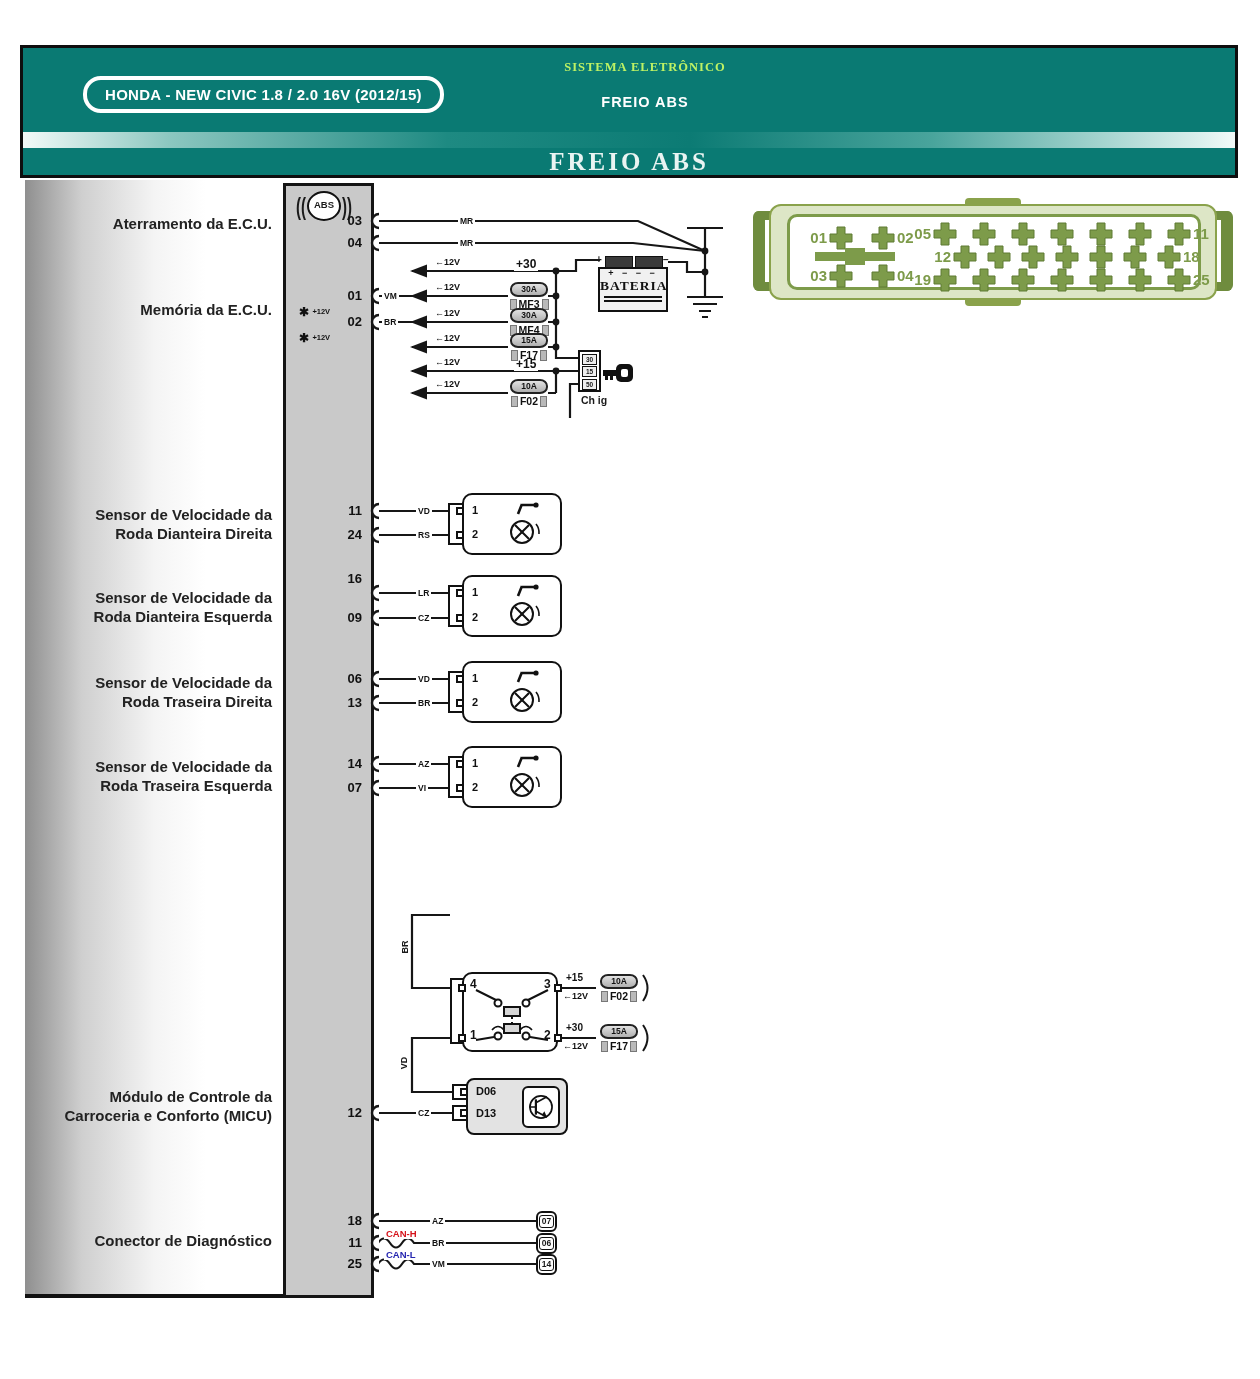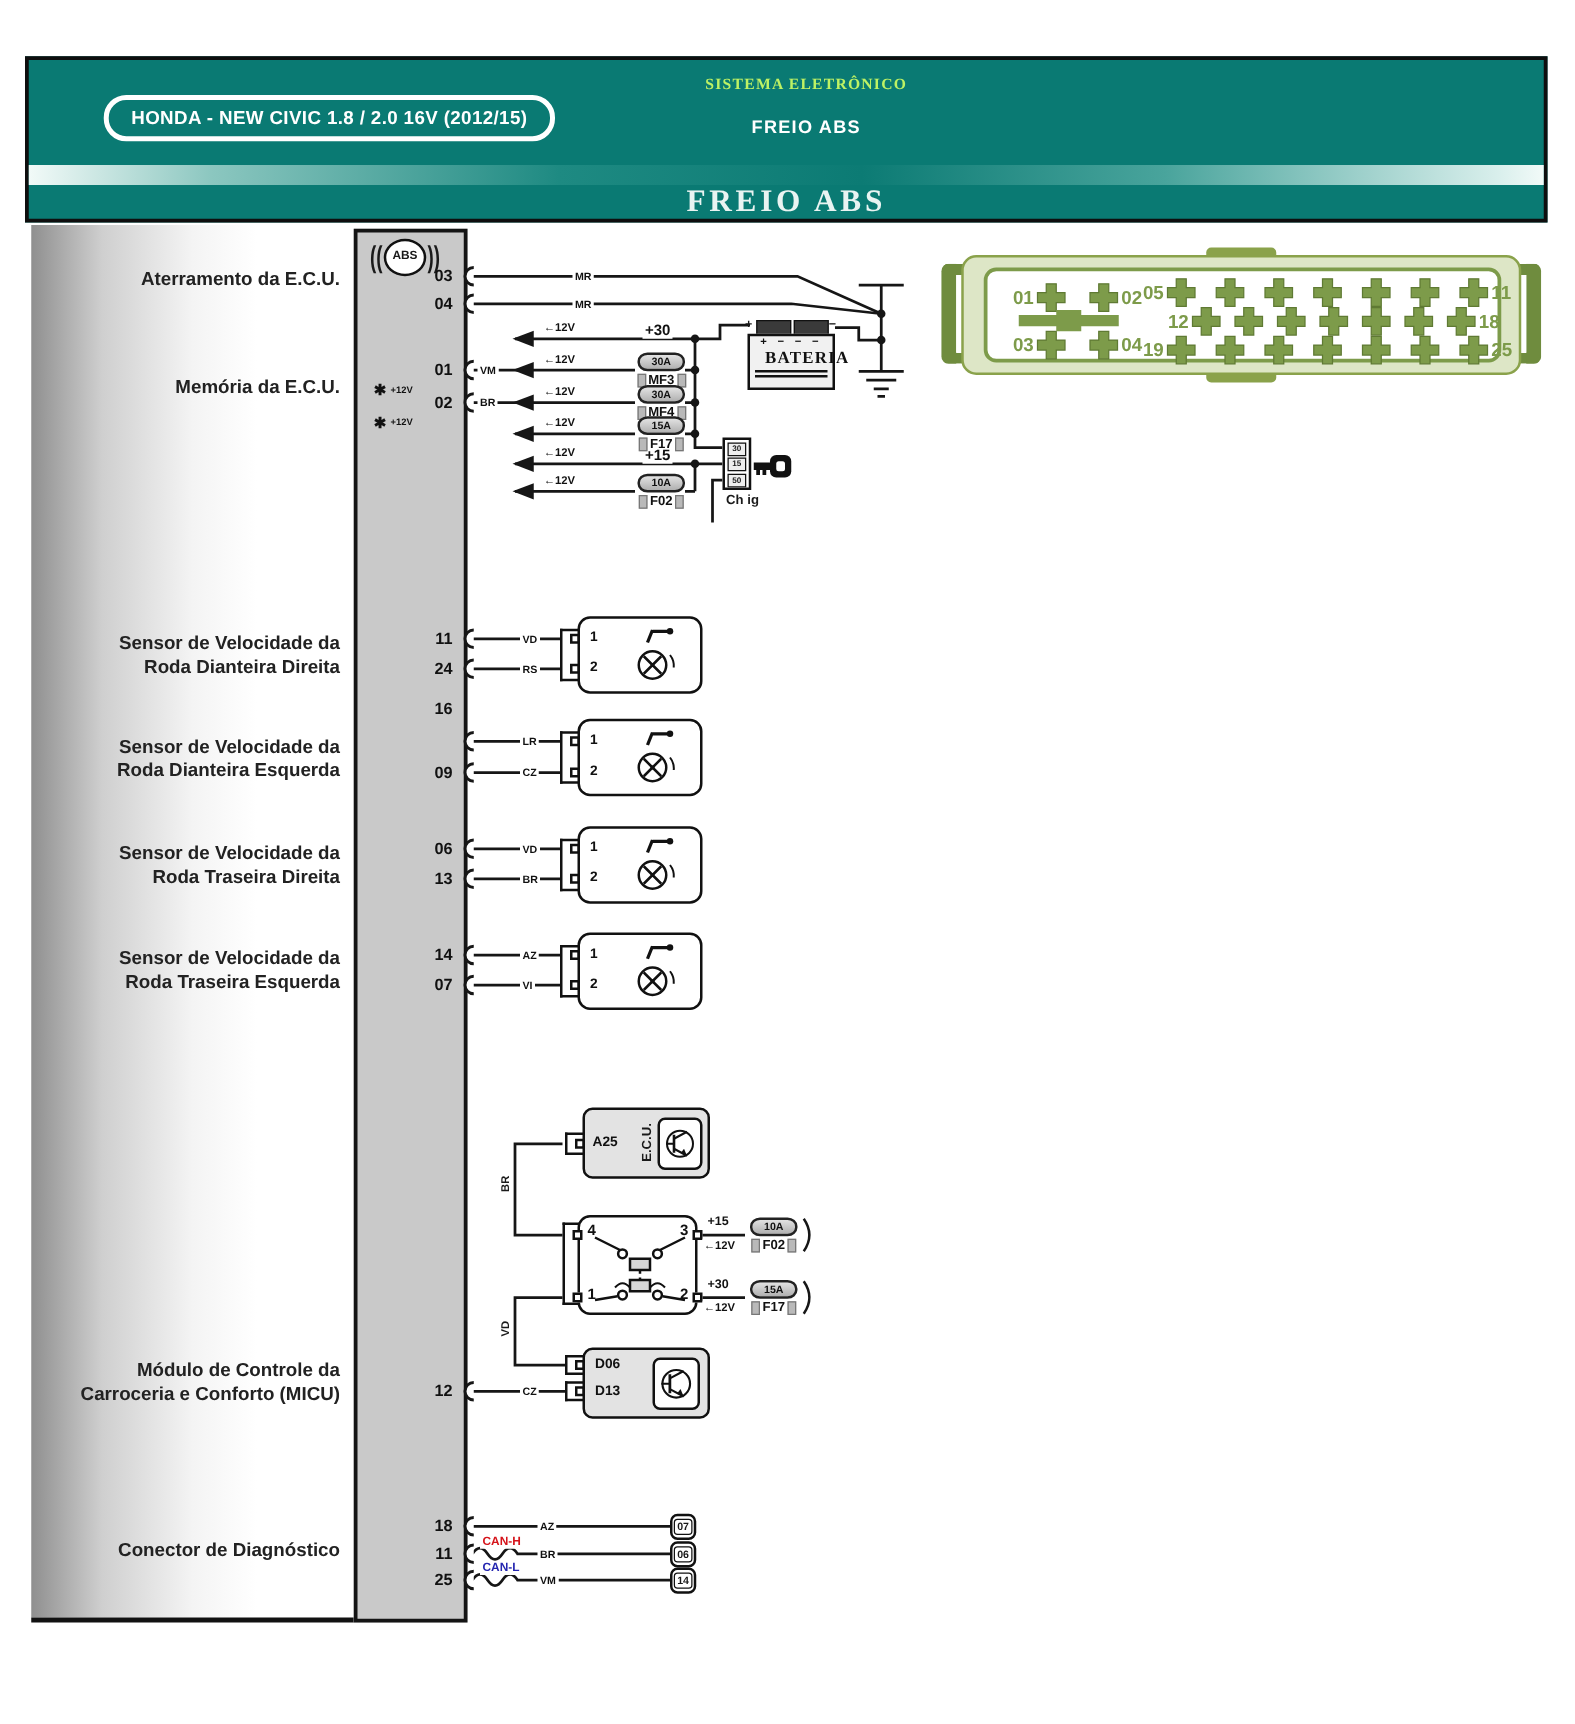--- a/index.html
+++ b/index.html
@@ -42,21 +42,21 @@
   .comp-lab{font-weight:bold;font-size:11px;color:#111;}
   .rot{transform:rotate(-90deg);transform-origin:center;font-weight:bold;font-size:9px;background:#fff;padding:0 2px;}
   .icon-panel{border:2px solid #111;border-radius:6px;background:#fff;box-sizing:border-box;}
   .term{width:21px;height:21px;border:2px solid #111;border-radius:6px;background:#fff;box-sizing:border-box;
         display:flex;align-items:center;justify-content:center;}
   .term-in{border:1.5px solid #111;border-radius:3px;padding:0 2px;font-weight:bold;font-size:8.5px;line-height:11px;}
   .can{font-weight:bold;font-size:9.5px;background:#fff;padding:0 2px;}
   
   .battery-box{border:2.5px solid #111;background:#f1f1f1;box-sizing:border-box;text-align:center;}
   .bat-term{background:#3a3a3a;border:1px solid #111;}
-  .bat-name{font-family:"Liberation Serif",serif;font-weight:bold;font-size:13.5px;letter-spacing:1px;color:#111;margin-left:12px;}
+  .bat-name{font-family:"Liberation Serif",serif;font-weight:bold;font-size:13.5px;letter-spacing:1px;color:#111;}
   .bat-marks{font-weight:bold;font-size:9px;color:#111;letter-spacing:3px;line-height:9px;}
   .bat-line{height:2px;background:#111;margin:2px 4px 0 4px;}
   
   .ign{border:2px solid #111;background:#fff;box-sizing:border-box;}
   .ign-t{margin:1.5px 2px;border:1px solid #111;font-weight:bold;font-size:6.5px;line-height:9px;text-align:center;background:#eee;}
   
   .abs-logo{display:flex;align-items:center;gap:1px;font-weight:bold;}
   .abs-circle{width:30px;height:26px;border:2px solid #111;border-radius:50%;background:#fff;
               font-size:9.5px;line-height:24px;text-align:center;}
   .paren{font-size:15px;transform:scaleY(1.6);}
@@ -106,21 +106,21 @@
 
   <div class="abs star" style="left:299px;top:289px">✱ <small>+12V</small></div>
   <div class="abs star" style="left:299px;top:315px">✱ <small>+12V</small></div>
 
   <div class="abs pin-num" style="top:213px">03</div>
   <div class="abs pin-num" style="top:235px">04</div>
   <div class="abs pin-num" style="top:288px">01</div>
   <div class="abs pin-num" style="top:314px">02</div>
   <div class="abs pin-num" style="top:503px">11</div>
   <div class="abs pin-num" style="top:527px">24</div>
-  <div class="abs pin-num" style="top:559px">16</div>
+  <div class="abs pin-num" style="top:571px">16</div>
   <div class="abs pin-num" style="top:610px">09</div>
   <div class="abs pin-num" style="top:671px">06</div>
   <div class="abs pin-num" style="top:695px">13</div>
   <div class="abs pin-num" style="top:756px">14</div>
   <div class="abs pin-num" style="top:780px">07</div>
   <div class="abs pin-num" style="top:1105px">12</div>
   <div class="abs pin-num" style="top:1213px">18</div>
   <div class="abs pin-num" style="top:1235px">11</div>
   <div class="abs pin-num" style="top:1256px">25</div>
 
@@ -364,37 +364,20 @@
         <circle cx="24" cy="32" r="11"></circle>
         <path d="M24,32 l7,-7 M24,32 l-7,-7 M24,32 l7,7 M24,32 l-7,7"></path>
         <path d="M20,14 L24,4 M24,5 H36" stroke-width="2.6"></path>
         <path d="M38,24 a14,14 0 0 1 3,10" stroke-width="1.6"></path>
       </g>
       <circle cx="38" cy="5" r="2.6" fill="#111"></circle>
         <circle cx="24" cy="32" r="1.6" fill="#111"></circle>
     </svg>
   </div>
 
-  <div class="abs" style="left:450px;top:886px;width:118px;height:60px">
-    <div class="abs tab" style="left:2px;top:20px;width:15px;height:18px"></div>
-    <div class="abs pinbox" style="left:10px;top:25px"></div>
-    <div class="abs graybox" style="left:16px;top:0;width:102px;height:57px"></div>
-    <div class="abs comp-lab" style="left:24px;top:22px">A25</div>
-    <div class="abs rot" style="left:50px;top:22px;background:transparent;font-size:10.5px">E.C.U.</div>
-    <div class="abs icon-panel" style="left:76px;top:8px;width:36px;height:42px">
-      <svg width="32" height="38" viewBox="0 0 40 40">
-        <g stroke="#111" fill="none" stroke-width="2">
-          <circle cx="20" cy="20" r="13"></circle>
-          <path d="M14,11 V29" stroke-width="2.6"></path>
-          <path d="M6,20 H14 M14,15 L27,8 M14,25 L27,32"></path>
-        </g>
-        <polygon points="27,32 21,29 24,25" fill="#111"></polygon>
-      </svg>
-    </div>
-  </div>
 
   <div class="abs" style="left:448px;top:964px;width:120px;height:96px">
     <div class="abs tab" style="left:2px;top:14px;width:14px;height:66px"></div>
     <div class="abs box" style="left:14px;top:8px;width:96px;height:80px">
       <svg width="96" height="80" viewBox="0 0 96 80">
         <g stroke="#111" fill="none" stroke-width="2">
           <path d="M12,16 L32,26 M84,16 L64,26"></path>
           <circle cx="34" cy="29" r="3.5"></circle>
             <circle cx="62" cy="29" r="3.5"></circle>
           <rect x="40" y="33" width="16" height="9" fill="#d6d6d6"></rect>

